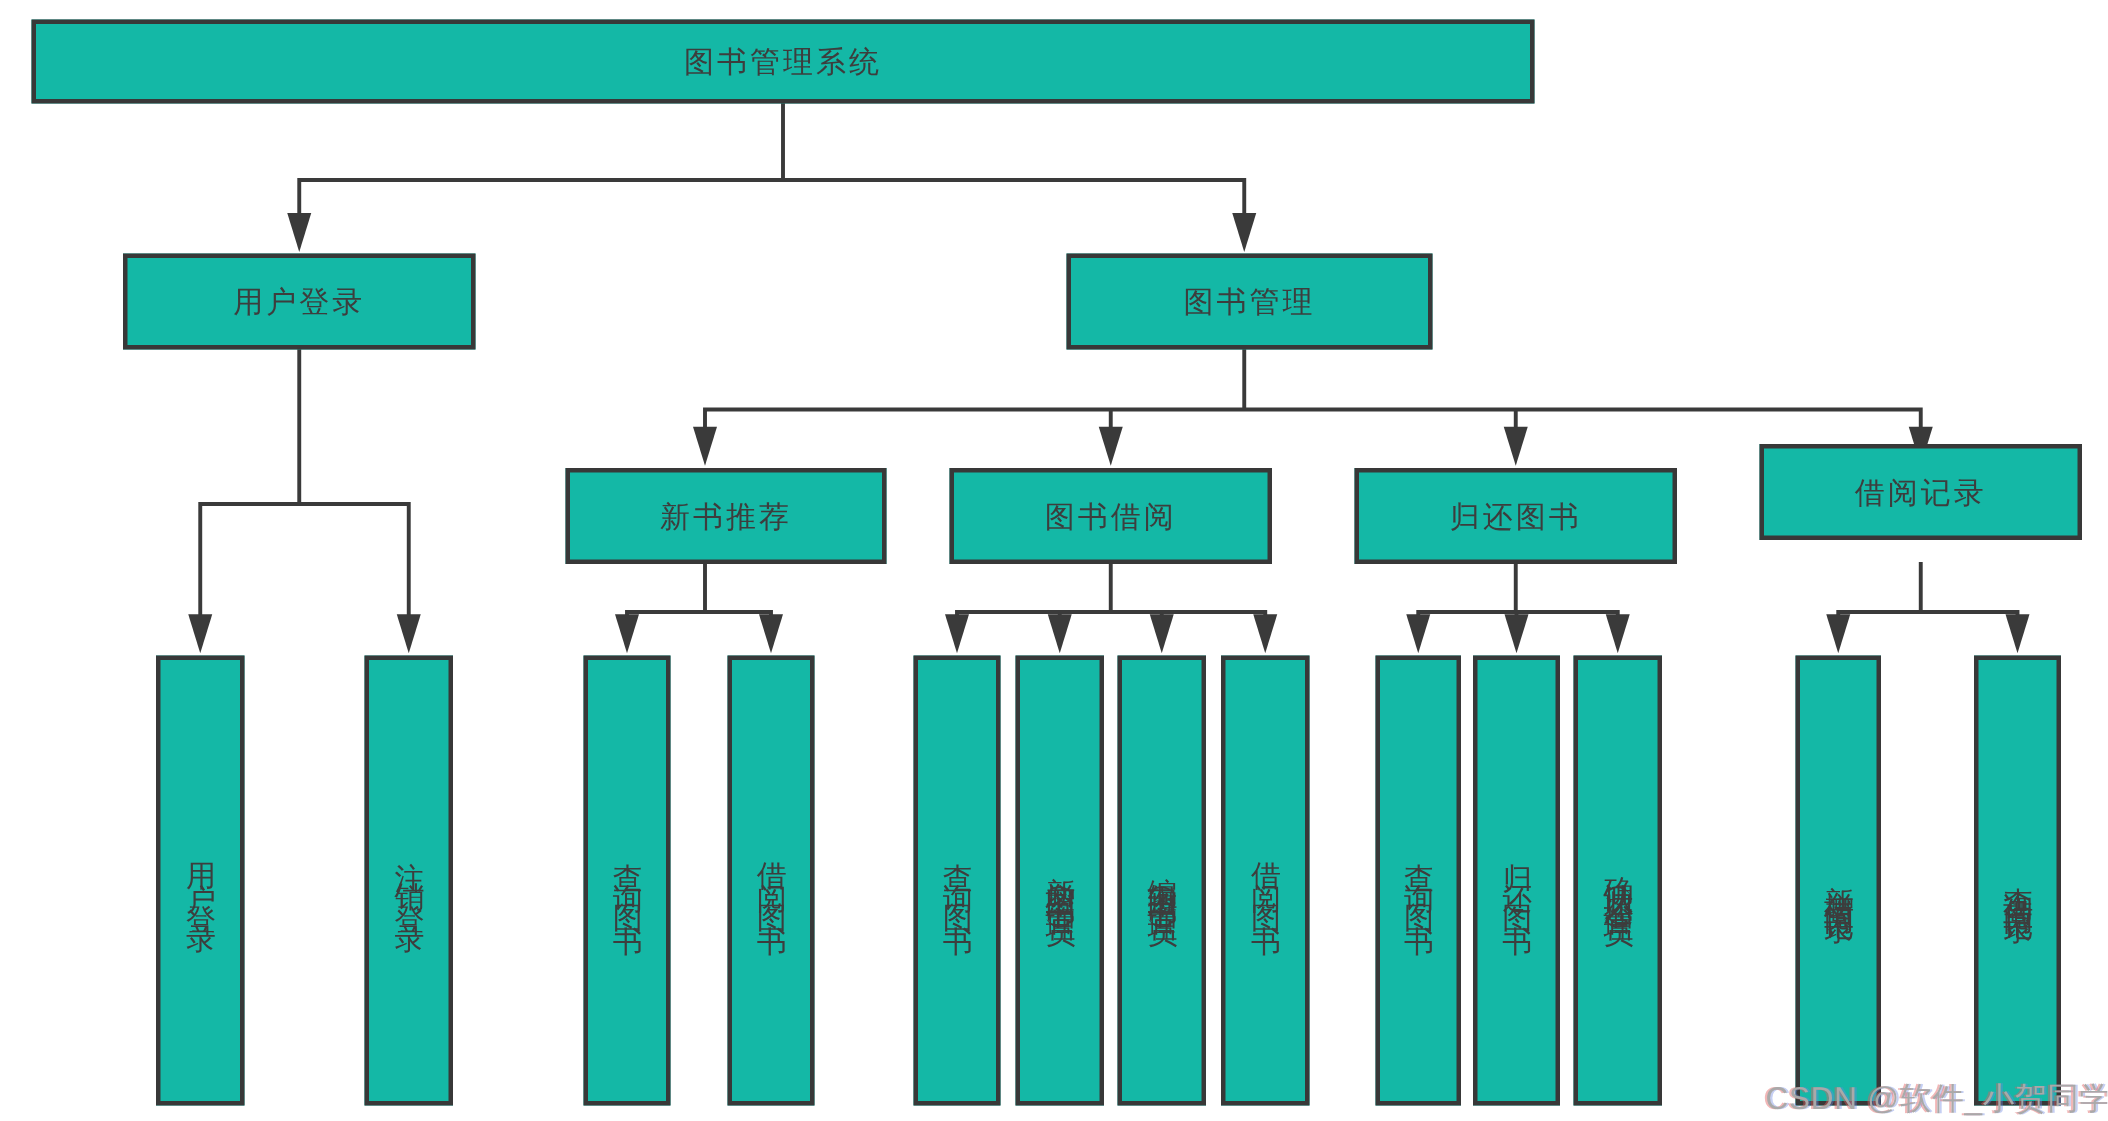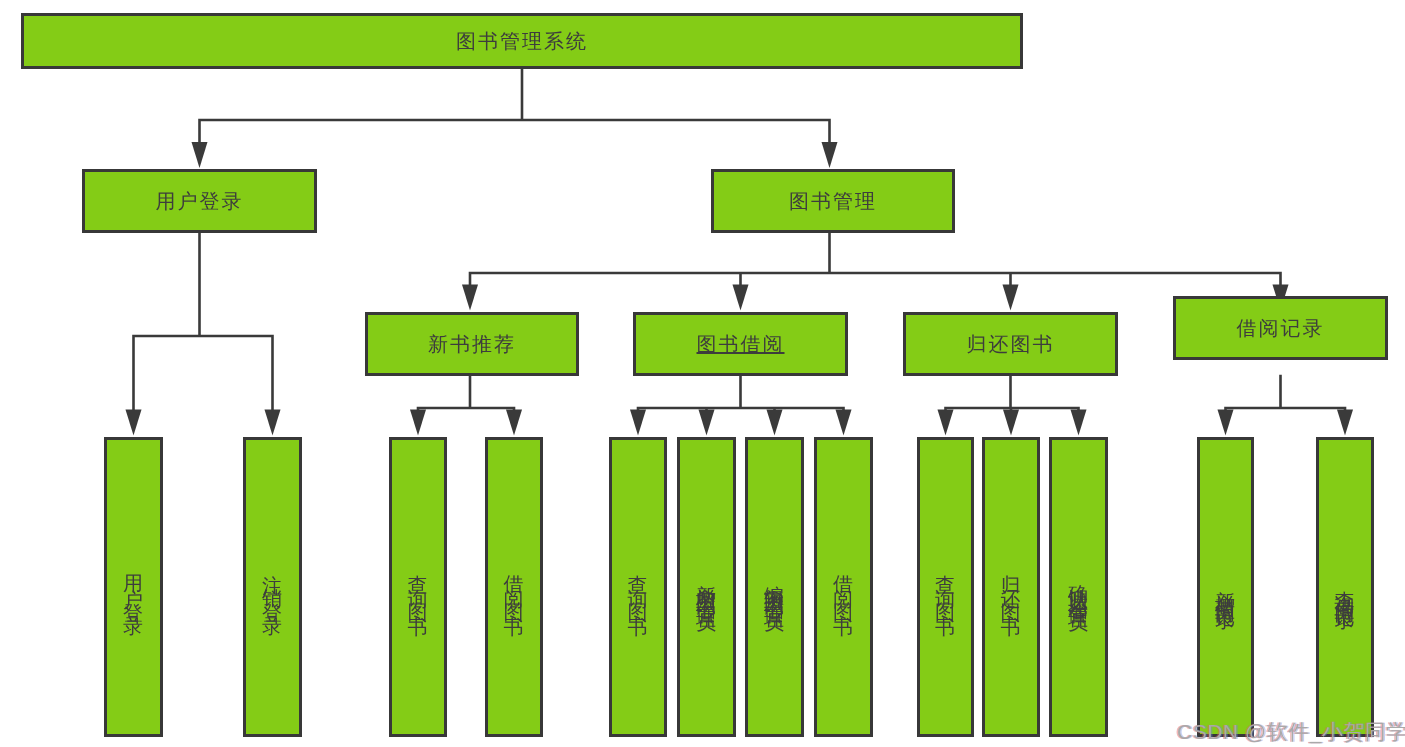--- a/index.html
+++ b/index.html
@@ -20,21 +20,21 @@
     fill: none;
     stroke: #3a3a3a;
     stroke-width: 2.6;
     stroke-linecap: square;
   }
   .connectors .arrowhead { fill: #3a3a3a; }
   .node {
     position: absolute;
     box-sizing: border-box;
     border: 3px solid #383838;
-    background: #84cc16;
+    background: #14b8a6;
     display: flex;
     align-items: center;
     justify-content: center;
     color: #3d3d3d;
     font-size: 20px;
     letter-spacing: 2px;
     white-space: nowrap;
   }
   .vnode {
     writing-mode: vertical-rl;
@@ -97,22 +97,22 @@
     <path d="M1280.5 376 V408 M1225.5 408 H1345 M1225.5 408 V413 M1345 408 V413"></path>
     <use href="#arr" transform="translate(1225.5,435.5)"></use>
     <use href="#arr" transform="translate(1345,435.5)"></use>
   </svg>
 
   <div class="node" style="left:21px; top:13px; width:1002px; height:56px;">图书管理系统</div>
 
   <div class="node" style="left:82px; top:169px; width:235px; height:64px;">用户登录</div>
   <div class="node" style="left:711px; top:169px; width:244px; height:64px;">图书管理</div>
 
-  <div class="node" style="left:365px; top:312px; width:214px; height:64px;">新书推荐</div>
-  <div class="node" style="left:633px; top:312px; width:215px; height:64px;text-decoration:underline;">图书借阅</div>
+  <div class="node" style="left:377px; top:312px; width:214px; height:64px;">新书推荐</div>
+  <div class="node" style="left:633px; top:312px; width:215px; height:64px;">图书借阅</div>
   <div class="node" style="left:903px; top:312px; width:215px; height:64px;">归还图书</div>
   <div class="node" style="left:1173px; top:296px; width:215px; height:64px;">借阅记录</div>
 
   <div class="node vnode" style="left:104px; top:437px; width:59px; height:300px;">用户登录</div>
   <div class="node vnode" style="left:243px; top:437px; width:59px; height:300px;">注销登录</div>
 
   <div class="node vnode" style="left:389px; top:437px; width:58px; height:300px;">查询图书</div>
   <div class="node vnode" style="left:485px; top:437px; width:58px; height:300px;">借阅图书</div>
 
   <div class="node vnode" style="left:609px; top:437px; width:58px; height:300px;">查询图书</div>

